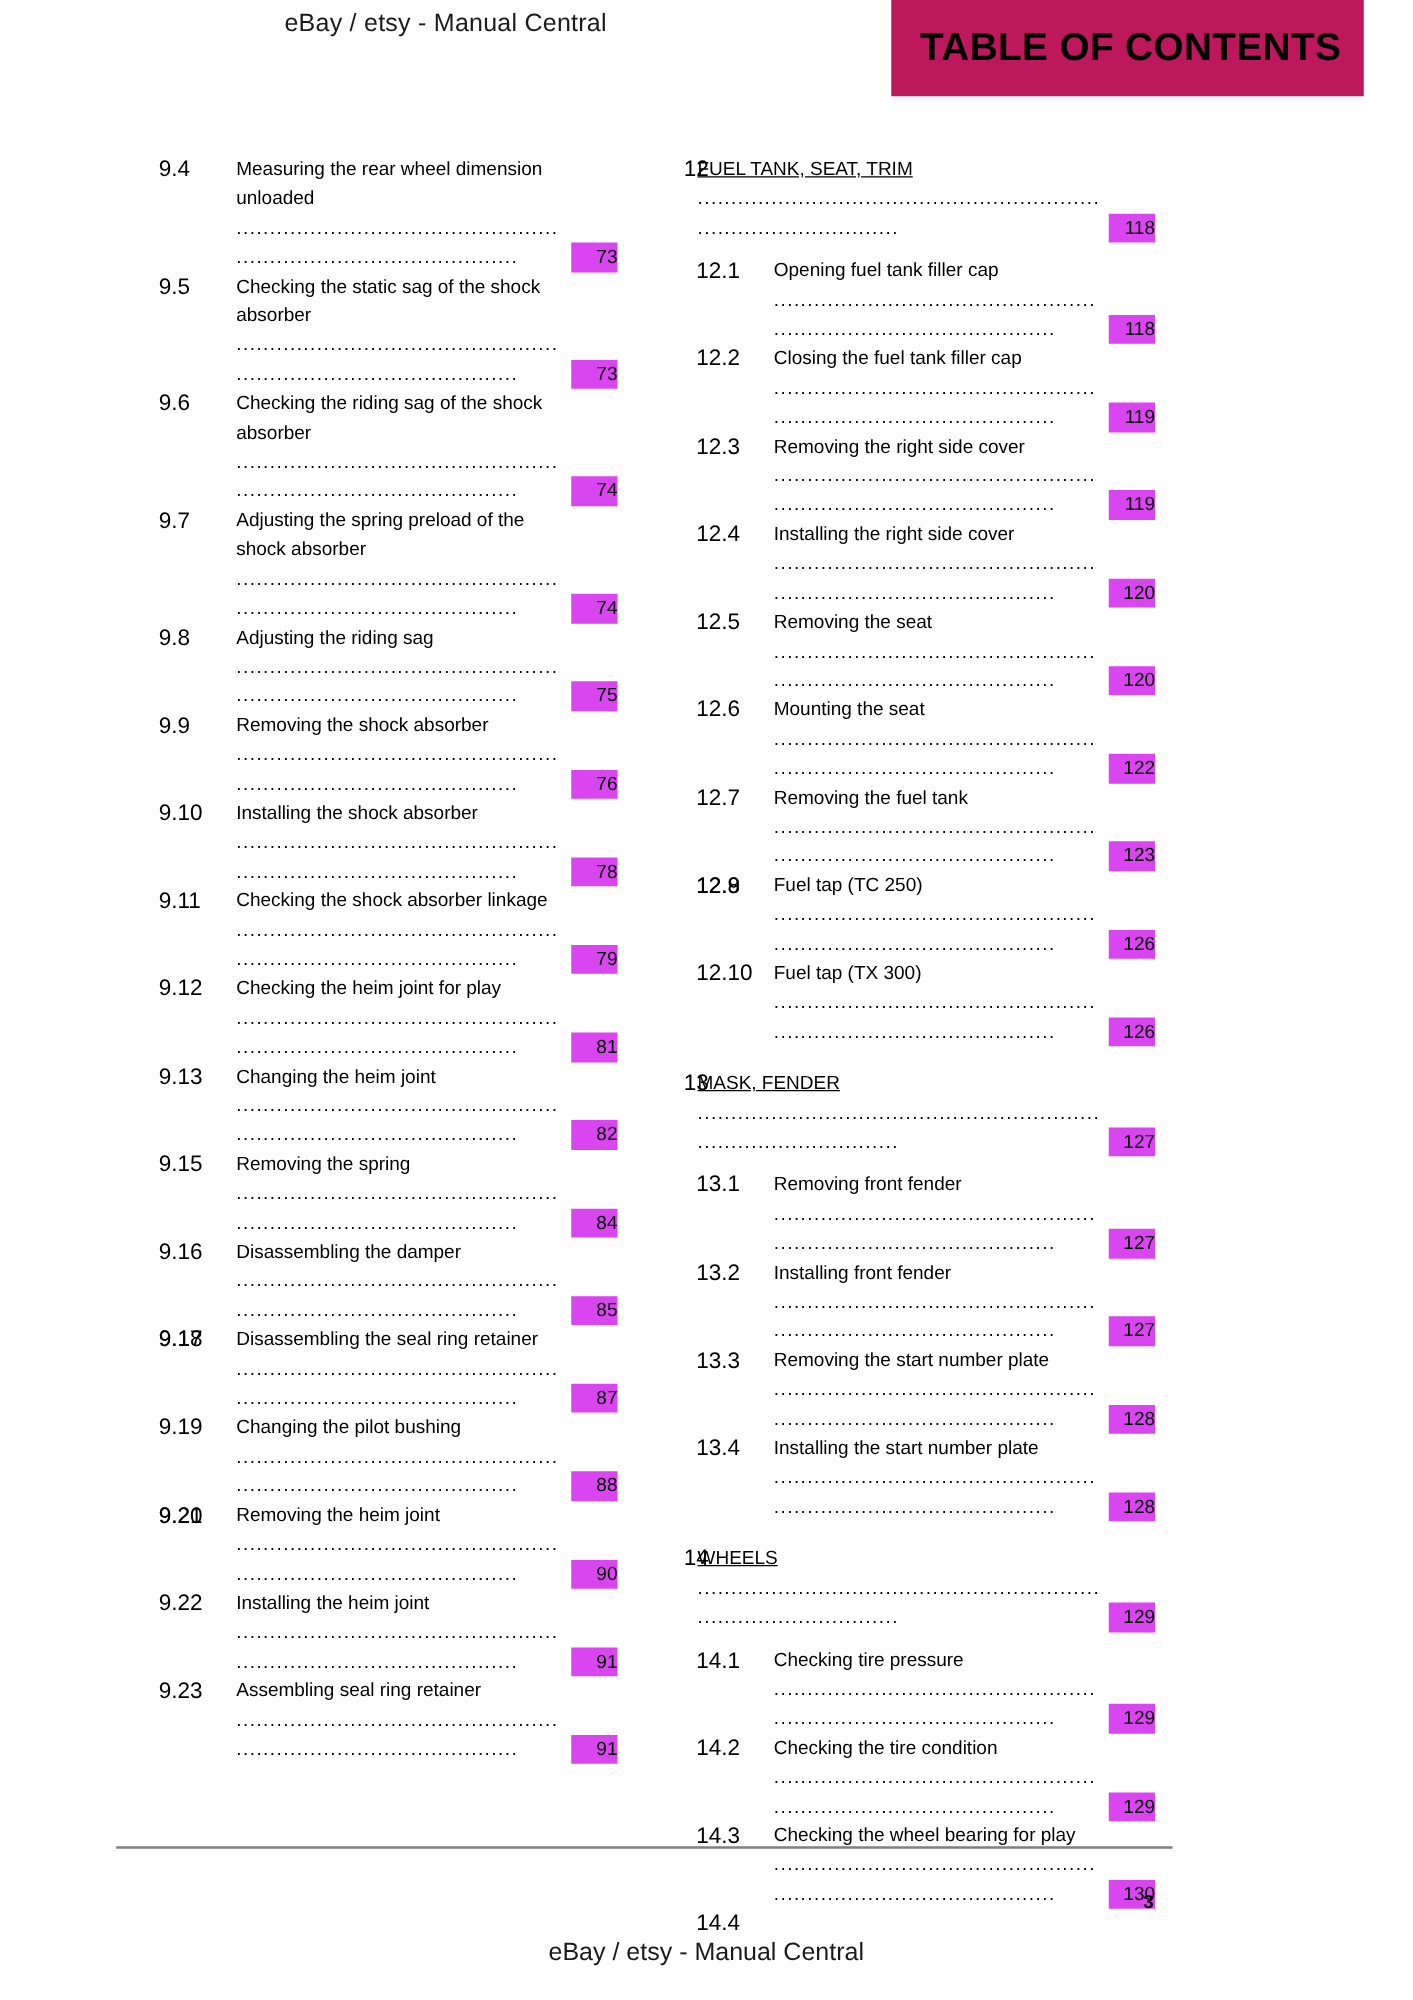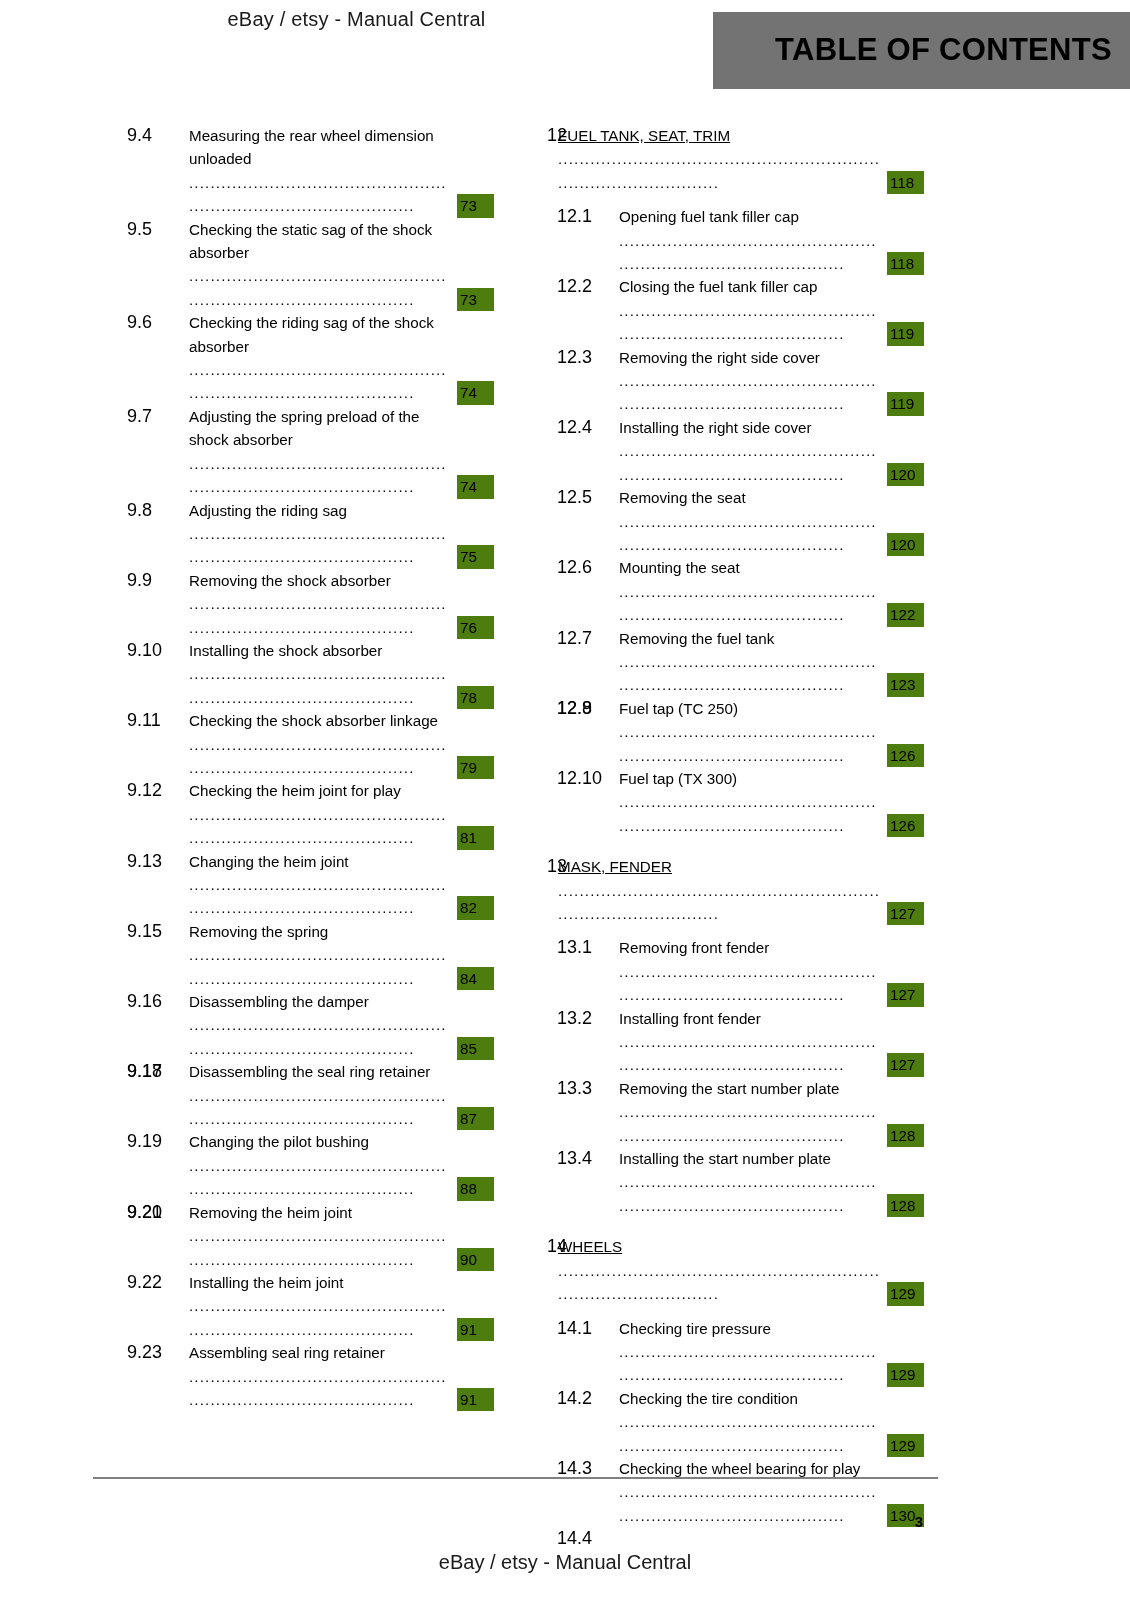--- a/index.html
+++ b/index.html
@@ -24,24 +24,24 @@
     width: 713px;
     text-align: center;
     font-size: 20px;
     letter-spacing: 0.2px;
     color: #1a1a1a;
     white-space: nowrap;
   }
   .header-banner {
     position: absolute;
     left: 713px;
-    top: 12px;
-    width: 417px;
+    top: 0;
+    width: 378px;
     height: 77px;
-    background: #737373;
+    background: #be185d;
   }
   .header-banner-title {
     position: absolute;
     left: 0;
     right: 18px;
     top: 20px;
     text-align: right;
     font-size: 31px;
     font-weight: bold;
     letter-spacing: 0.3px;
@@ -107,24 +107,25 @@
     display: inline;
     letter-spacing: 1.15px;
     word-break: break-all;
     overflow-wrap: anywhere;
     color: #000;
   }
   .pageno {
     position: absolute;
     right: 0;
     bottom: 0;
-    background: #4d7c0f;
+    background: #d946ef;
     padding-left: 3px;
     font-size: 15.2px;
     white-space: nowrap;
+    text-align: right;
   }
   .entry.chapter .pageno { width: 34px; }
   .entry.sub     .pageno { width: 34px; }
 
   
   .entry.chapter .leader { padding-right: 42px; }
   .entry.sub     .leader { padding-right: 42px; }
 
   .entry.chapter .title { text-transform: none; text-decoration: underline; }
 

